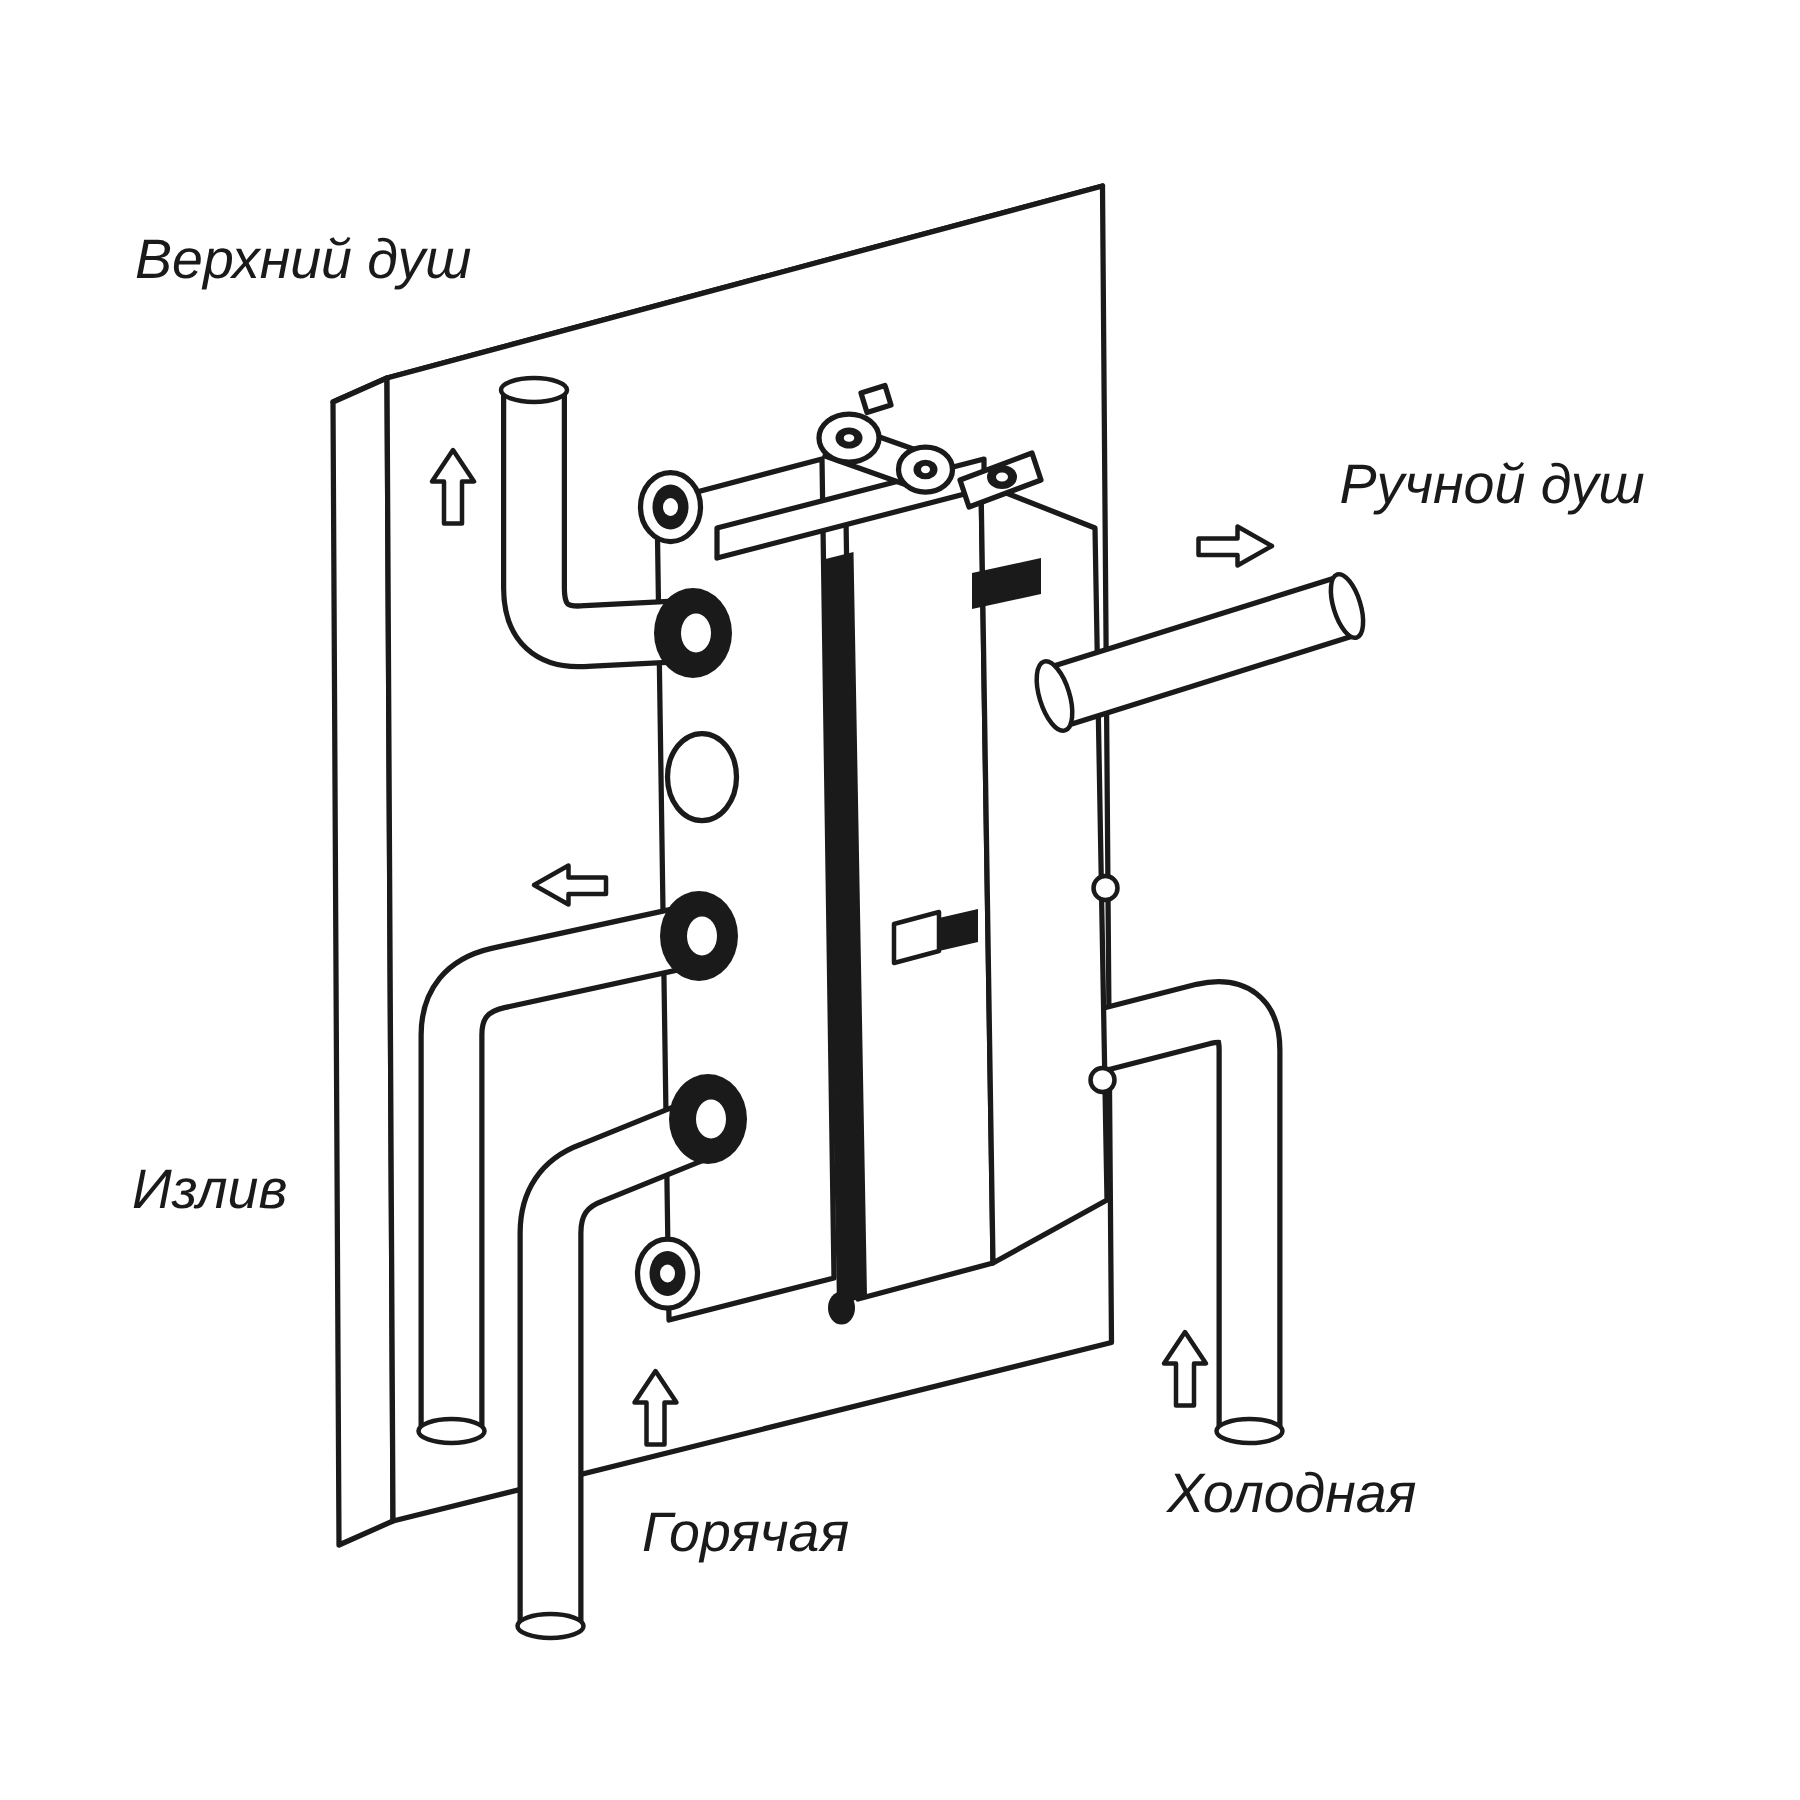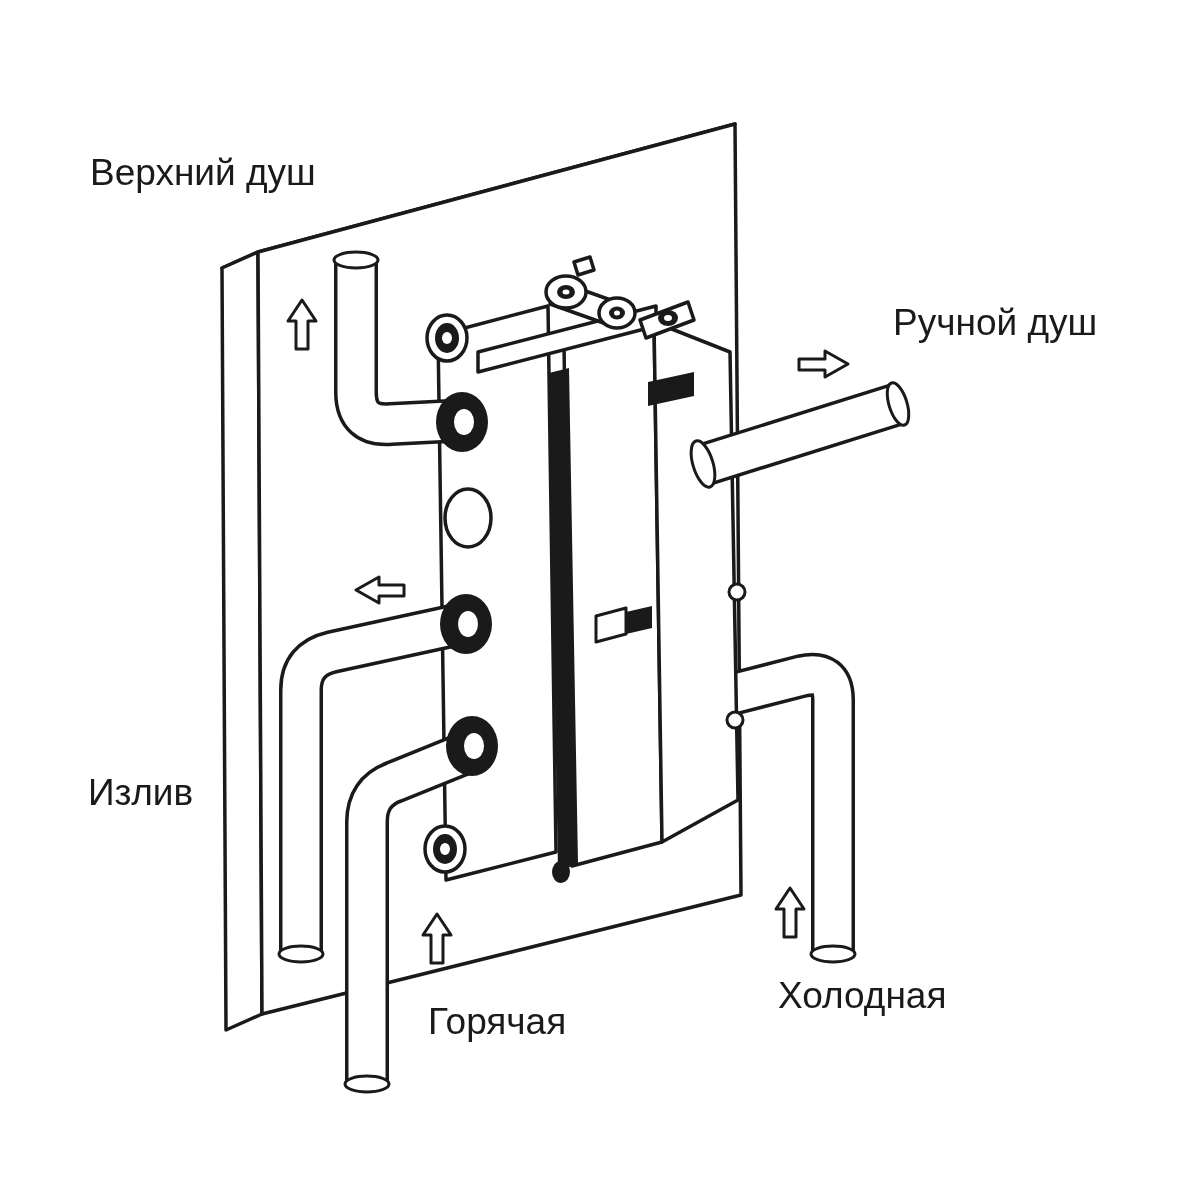--- a/index.html
+++ b/index.html
@@ -1,16 +1,16 @@
 <!DOCTYPE html>
 <html><head>
 <meta charset="utf-8">
 <style>
   html,body{margin:0;padding:0;background:#ffffff;}
-  .canvas{position:relative;width:1200px;height:1200px;background:#ffffff;overflow:hidden;}
+  .canvas{position:relative;width:1200px;height:1200px;background:#ffffff;overflow:hidden;font-style:italic;}
   svg{position:absolute;left:0;top:0;}
   text{font-family:"Liberation Sans", sans-serif;font-size:37px;fill:#1a1a1a;}
 </style>
 </head>
 <body>
 
 <div class="canvas">
 <svg width="1200" height="1200" viewBox="0 0 1200 1200">
 
   <g fill="#ffffff" stroke="#1a1a1a" stroke-width="3.5" stroke-linejoin="round">

